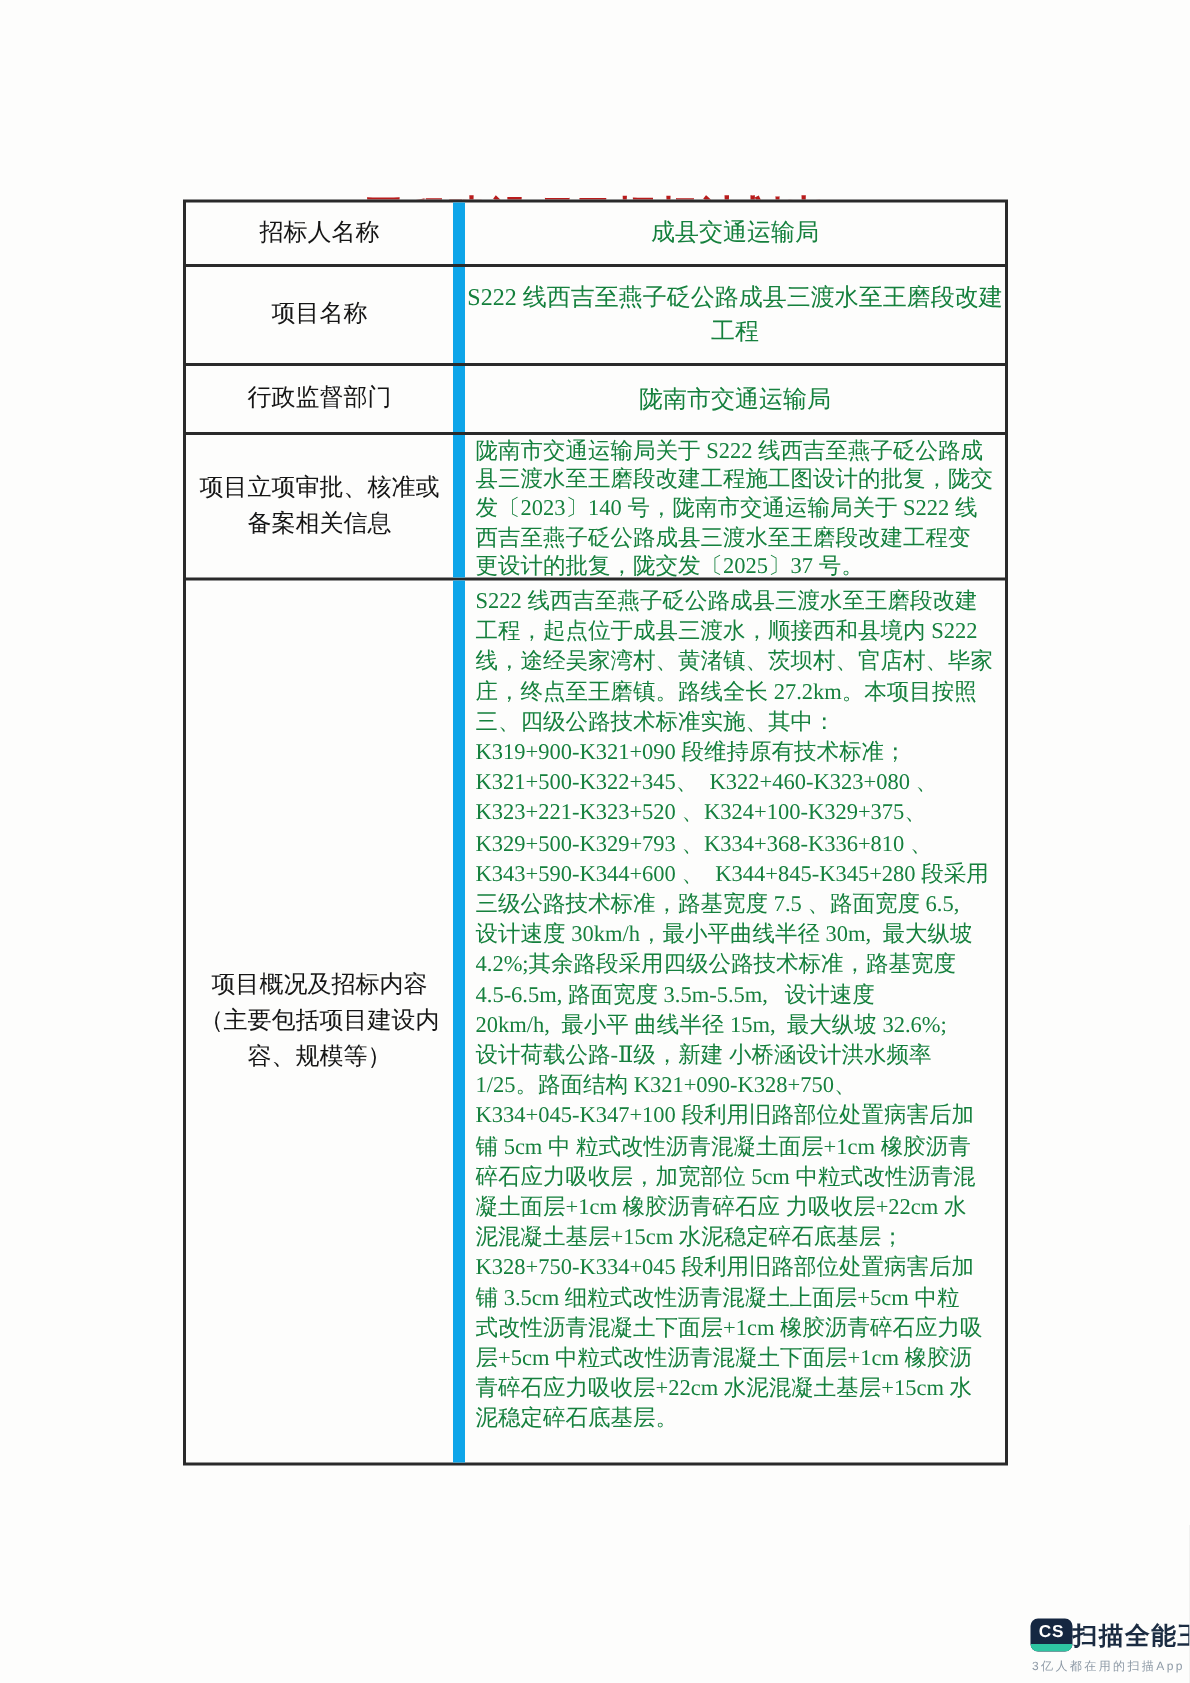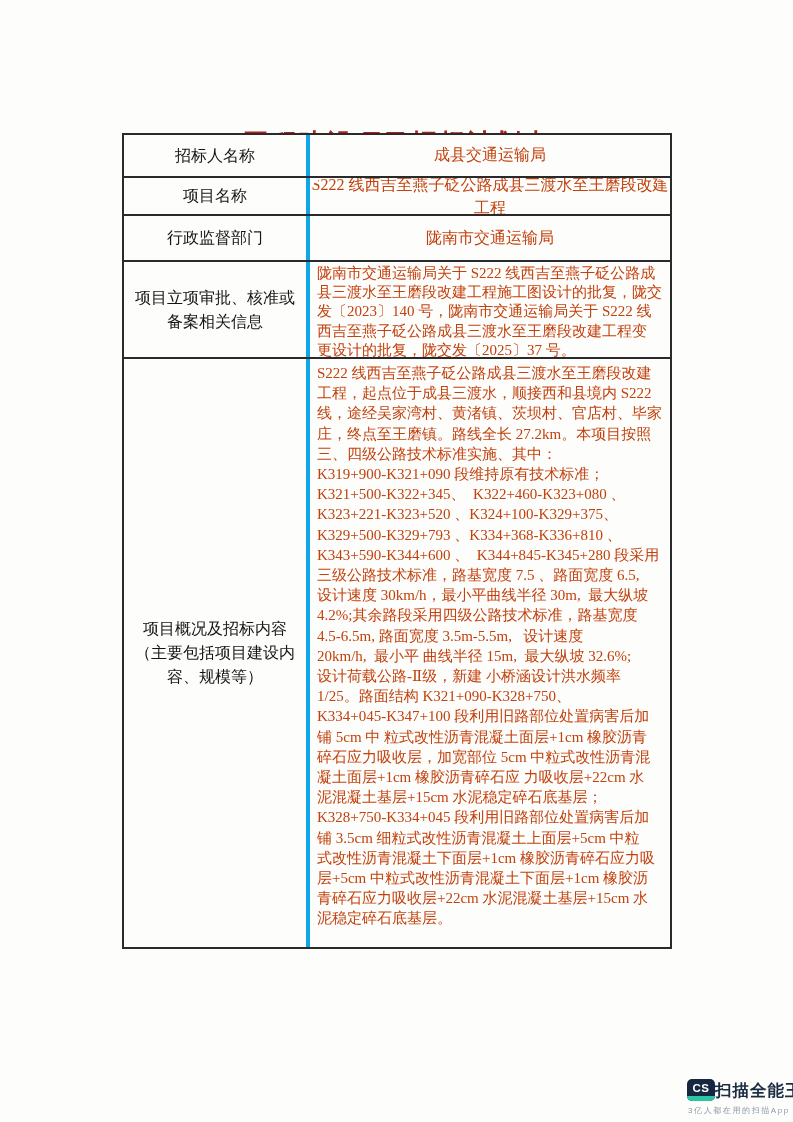--- a/index.html
+++ b/index.html
@@ -26,41 +26,40 @@
   .table {
     position:absolute;
     left:122px; top:133px; width:550px;
     border:2px solid #2a2a2a;
     background:#fdfdfc;
   }
   .row { display:flex; }
   .row + .row { border-top:2px solid #2a2a2a; }
   .cell-label {
     width:186px;
-    border-right:4px solid #0ea5e9;
+    border-right:8px solid #0ea5e9;
     display:flex; align-items:center; justify-content:center;
     text-align:center;
     font-size:16px;
     line-height:24px;
     padding:2px 4px;
     color:#151515;
   }
   .cell-value {
     flex:1;
     overflow:hidden;
-    color:#c2410c;
-    border-radius:16px;
+    color:#15803d;
   }
   .cell-value.center {
     display:flex; flex-direction:column;
     align-items:center; justify-content:center;
     font-size:16px;
   }
   .row-1 { height:41px; }
-  .row-2 { height:38px; }
+  .row-2 { height:66px; }
   .row-3 { height:46px; }
   .row-4 { height:97px; }
   .row-5 { height:590px; }
   .lines { padding:18px 6px 0 7px; }
   .lines .line {
     white-space:pre;
     overflow:hidden;
     font-size:15px;
   }
   .row-2 .cell-value .line { text-align:center; white-space:pre; font-size:16px; line-height:23px; }

